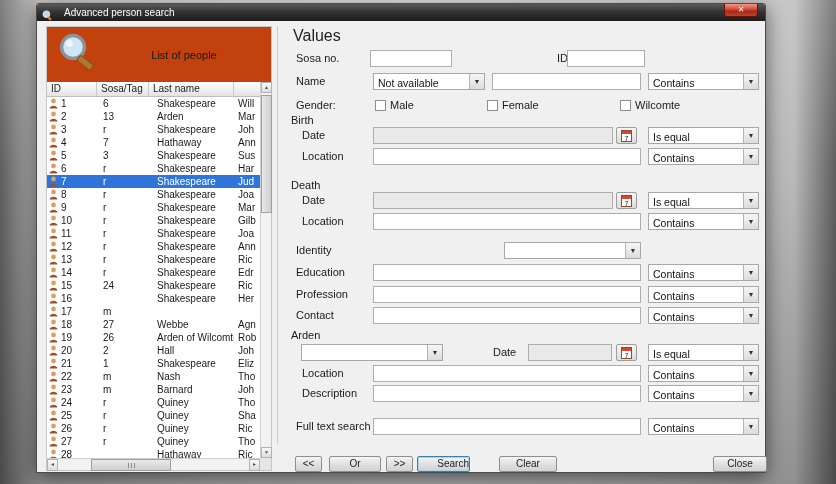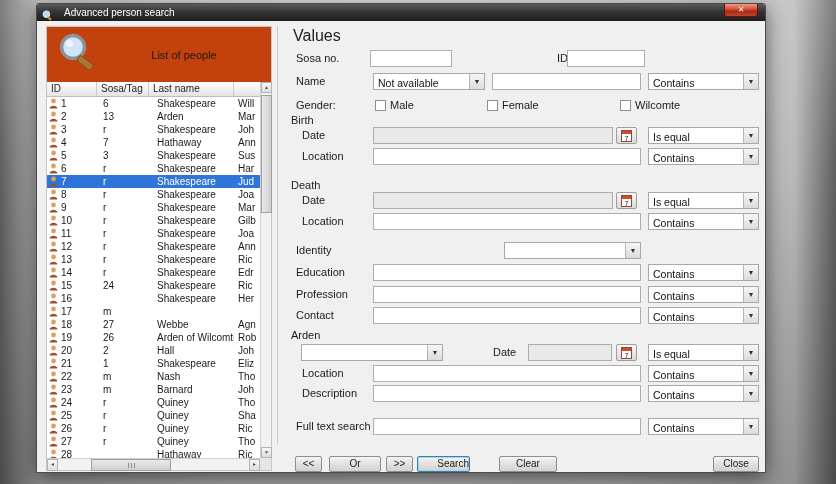--- a/index.html
+++ b/index.html
@@ -575,16 +575,16 @@
           <span class="combo-arrow">▼</span>
         </div>
       </div>
     </div>
 
     <button class="btn" style="left:258px;width:27px">&lt;&lt;</button>
     <button class="btn" style="left:292px;width:52px">Or</button>
     <button class="btn" style="left:349px;width:27px">&gt;&gt;</button>
     <button class="btn default" style="left:380px;width:53px">Search</button>
     <button class="btn" style="left:462px;width:58px">Clear</button>
-    <button class="btn" style="left:676px;width:46px">Close</button>
+    <button class="btn" style="left:676px;width:54px">Close</button>
 
   </div>
 </div>
 
 </body></html>

